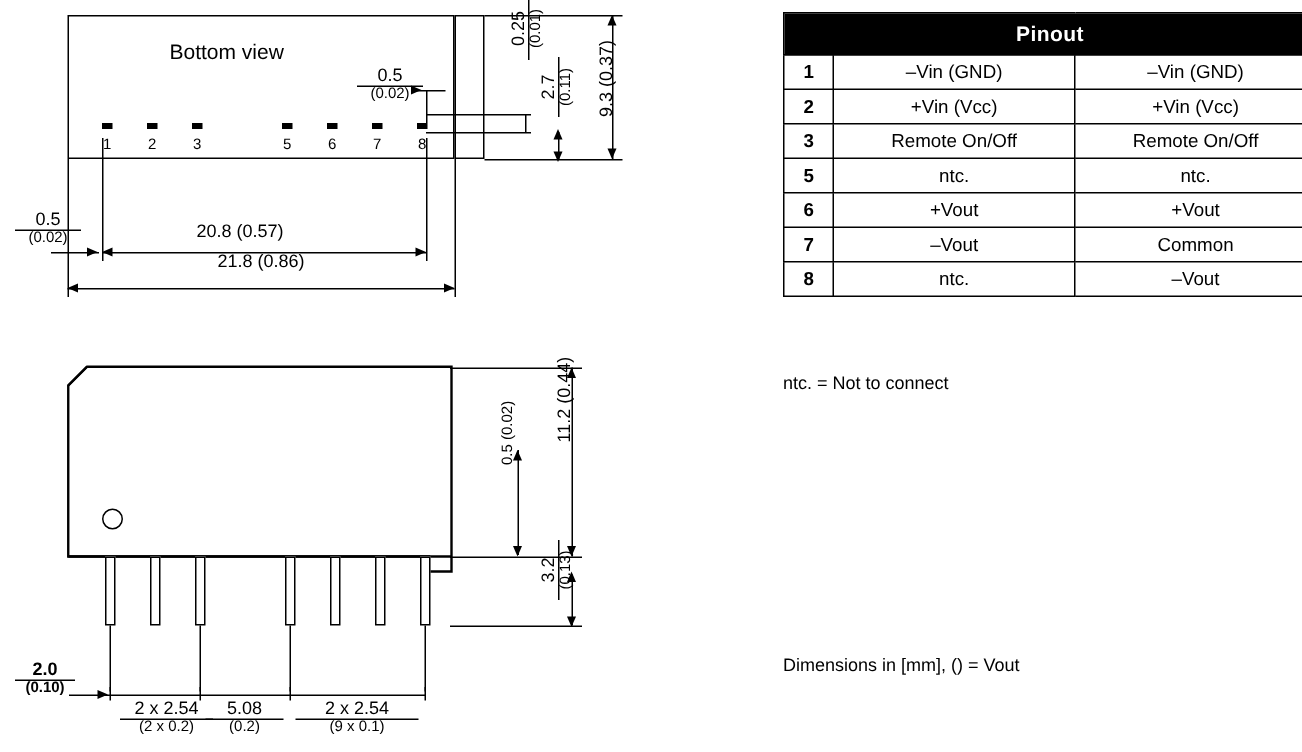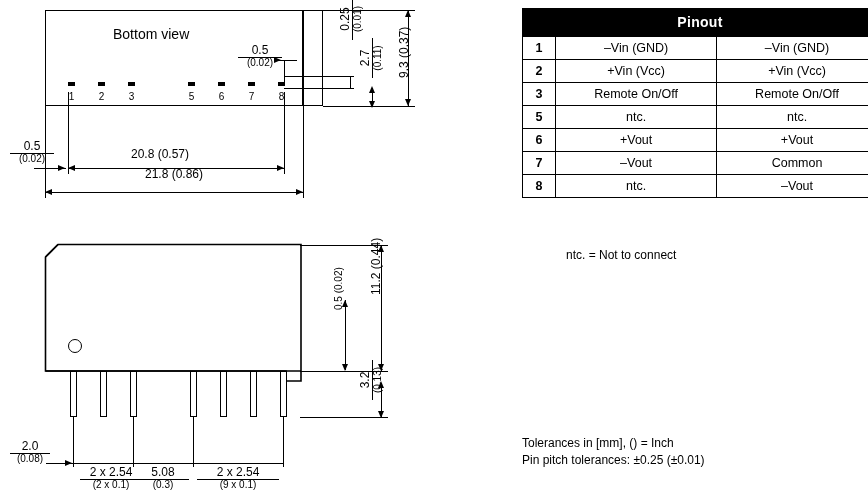--- a/index.html
+++ b/index.html
@@ -252,48 +252,48 @@
       <span class="bot">(0.13)</span>
     </div>
   </div>
 </div>
 <div class="abs dim-vline" style="left:381px; top:383px; height:34px;"></div>
 <div class="arr-u" style="left:378px; top:381px;"></div>
 <div class="arr-d" style="left:378px; top:411px;"></div>
 <div class="abs dim-line" style="left:300px; top:417px; width:88px;"></div>
 
 <div class="abs" style="left:10px; top:440px;">
-  <div class="frac" style="width:40px;">
+  <div class="frac" style="width:40px;font-weight:bold;">
     <span class="top">2.0</span>
-    <span class="bot">(0.08)</span>
+    <span class="bot">(0.10)</span>
   </div>
 </div>
 <div class="abs dim-line" style="left:46px; top:463px; width:26px;"></div>
 <div class="arr-r" style="left:65px; top:460px;"></div>
 
 <div class="abs dim-line" style="left:72px; top:463px; width:212px;"></div>
 <div class="tick" style="left:73px; top:458px;"></div>
 <div class="tick" style="left:133px; top:458px;"></div>
 <div class="tick" style="left:193px; top:458px;"></div>
 <div class="tick" style="left:283px; top:458px;"></div>
 <div class="abs ext-line" style="left:73px; top:417px; height:44px;"></div>
 <div class="abs ext-line" style="left:133px; top:417px; height:44px;"></div>
 <div class="abs ext-line" style="left:193px; top:417px; height:44px;"></div>
 <div class="abs ext-line" style="left:283px; top:417px; height:44px;"></div>
 
 <div class="abs center" style="left:80px; top:466px; width:62px;">
   <div class="frac" style="width:62px;">
     <span class="top">2 x 2.54</span>
-    <span class="bot">(2 x 0.1)</span>
+    <span class="bot">(2 x 0.2)</span>
   </div>
 </div>
 <div class="abs center" style="left:137px; top:466px; width:52px;">
   <div class="frac" style="width:52px;">
     <span class="top">5.08</span>
-    <span class="bot">(0.3)</span>
+    <span class="bot">(0.2)</span>
   </div>
 </div>
 <div class="abs center" style="left:197px; top:466px; width:82px;">
   <div class="frac" style="width:82px;">
     <span class="top">2 x 2.54</span>
     <span class="bot">(9 x 0.1)</span>
   </div>
 </div>
 
 <table class="pinout-table" style="left:522px; top:8px; width:356px;">
@@ -334,18 +334,17 @@
       <td>Common</td>
     </tr>
     <tr>
       <td class="pin-num">8</td>
       <td>ntc.</td>
       <td>–Vout</td>
     </tr>
   </tbody>
 </table>
 
-<div class="note" style="left:522px; top:248px;margin-left:44px;">ntc.  =  Not to connect</div>
+<div class="note" style="left:522px; top:248px;">ntc.  =  Not to connect</div>
 
 <div class="notes-block" style="left:522px; top:435px;">
-  <div>Tolerances in [mm], () = Inch</div>
-  <div>Pin pitch tolerances: ±0.25 (±0.01)</div>
+  <div>Dimensions in [mm], () = Vout</div>
 </div>
 
 </body></html>

